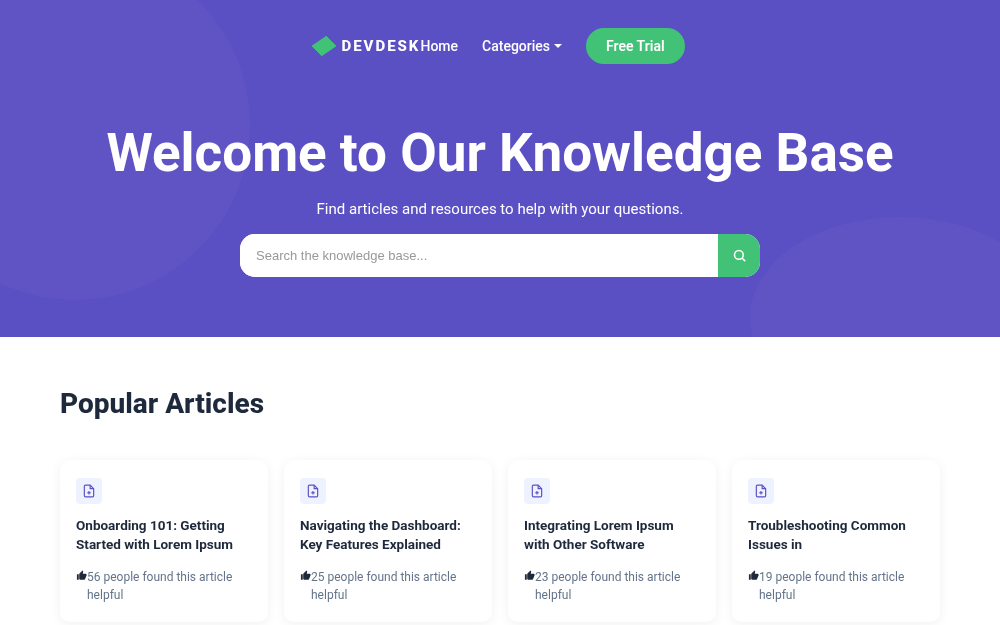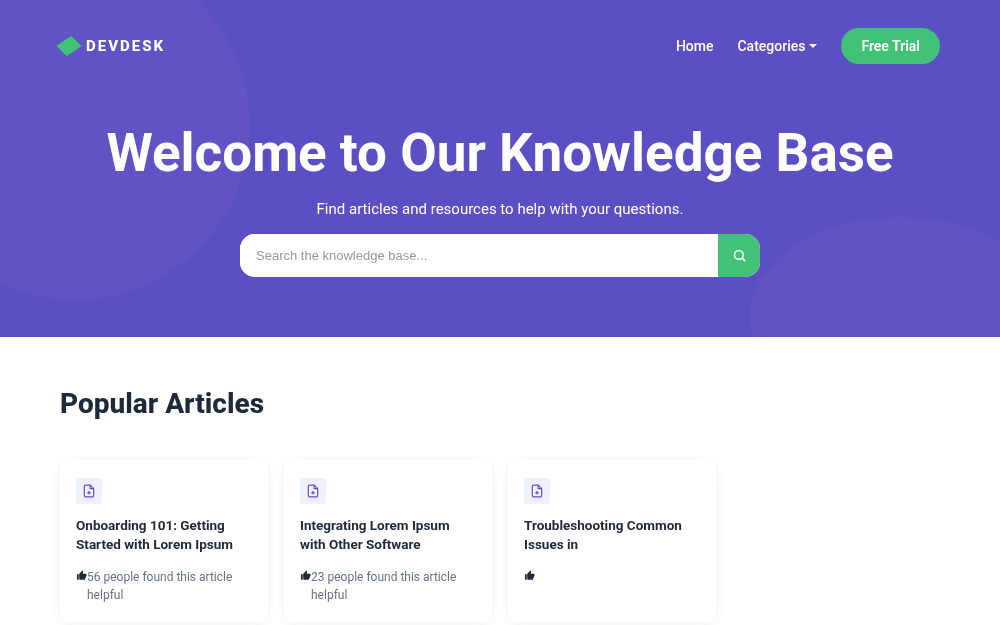--- a/index.html
+++ b/index.html
@@ -1,21 +1,21 @@
 <!DOCTYPE html>
 <html><head>
 <meta charset="utf-8">
 <style>
 *{margin:0;padding:0;box-sizing:border-box}
 body{font-family:-apple-system,BlinkMacSystemFont,'Segoe UI',Roboto,sans-serif;background:#fff;color:#1e293b}
 .hero{background:#5b4fc4;color:#fff;position:relative;overflow:hidden;padding:20px 0 60px}
 .hero::before{content:'';position:absolute;left:-100px;top:-50px;width:350px;height:350px;border-radius:50%;background:rgba(255,255,255,0.03)}
 .hero::after{content:'';position:absolute;right:-50px;bottom:-80px;width:300px;height:200px;border-radius:50%;background:rgba(255,255,255,0.03)}
 .container{max-width:920px;margin:0 auto;padding:0 20px;position:relative;z-index:1}
-.nav{display:flex;justify-content:space-between;align-items:center;padding:8px 0}
+.nav{display:flex;justify-content:center;align-items:center;padding:8px 0}
 .brand{display:flex;align-items:center;gap:8px;font-weight:800;font-size:15px;letter-spacing:2px}
 .brand-icon{width:18px;height:18px;background:#42c277;transform:rotate(45deg);clip-path:polygon(20% 0,100% 0,80% 100%,0 100%)}
 .navlinks{display:flex;align-items:center;gap:24px;font-size:14px;font-weight:500}
 .navlink{cursor:pointer;display:flex;align-items:center;gap:4px}
 .trial{background:#42c277;padding:10px 20px;border-radius:22px;cursor:pointer;font-size:14px;font-weight:600}
 .hero-content{text-align:center;margin-top:50px}
 .title{font-size:53px;font-weight:700;margin-bottom:16px}
 .subtitle{font-size:15px;margin-bottom:16px}
 .searchbar{display:flex;max-width:520px;margin:0 auto;background:#fff;border-radius:15px;overflow:hidden}
 .searchinput{flex:1;border:none;padding:14px 16px;font-size:13px;outline:none;color:#333}
@@ -89,20 +89,37 @@
       </div>
       <div class="card">
         <div class="card-icon">
             <svg width="14" height="14" viewBox="0 0 24 24" fill="none" stroke="#5b4fc4" stroke-width="2">
               <path d="M14 2H6a2 2 0 0 0-2 2v16a2 2 0 0 0 2 2h12a2 2 0 0 0 2-2V8z"></path>
               <polyline points="14 2 14 8 20 8"></polyline>
               <line x1="12" y1="18" x2="12" y2="12"></line>
               <line x1="9" y1="15" x2="15" y2="15"></line>
             </svg>
           </div>
+        <div class="card-title">Navigating the Dashboard: Key Features Explained</div>
+        <div class="card-meta">
+          <svg class="thumb" width="11" height="11" viewBox="0 0 24 24" fill="#1e293b">
+              <path d="M2 21h4V9H2v12zM23 10c0-1.1-.9-2-2-2h-6.3l1-4.6v-.3c0-.4-.2-.8-.4-1.1L14.2 1 7.6 7.6C7.2 7.9 7 8.4 7 9v10c0 1.1.9 2 2 2h9c.8 0 1.5-.5 1.8-1.2l3-7c.1-.3.2-.5.2-.8v-2z"></path>
+            </svg>
+          <span>25 people found this article helpful</span>
+        </div>
+      </div>
+      <div class="card">
+        <div class="card-icon">
+            <svg width="14" height="14" viewBox="0 0 24 24" fill="none" stroke="#5b4fc4" stroke-width="2">
+              <path d="M14 2H6a2 2 0 0 0-2 2v16a2 2 0 0 0 2 2h12a2 2 0 0 0 2-2V8z"></path>
+              <polyline points="14 2 14 8 20 8"></polyline>
+              <line x1="12" y1="18" x2="12" y2="12"></line>
+              <line x1="9" y1="15" x2="15" y2="15"></line>
+            </svg>
+          </div>
         <div class="card-title">Integrating Lorem Ipsum with Other Software</div>
         <div class="card-meta">
           <svg class="thumb" width="11" height="11" viewBox="0 0 24 24" fill="#1e293b">
               <path d="M2 21h4V9H2v12zM23 10c0-1.1-.9-2-2-2h-6.3l1-4.6v-.3c0-.4-.2-.8-.4-1.1L14.2 1 7.6 7.6C7.2 7.9 7 8.4 7 9v10c0 1.1.9 2 2 2h9c.8 0 1.5-.5 1.8-1.2l3-7c.1-.3.2-.5.2-.8v-2z"></path>
             </svg>
           <span>23 people found this article helpful</span>
         </div>
       </div>
       <div class="card">
         <div class="card-icon">
@@ -111,17 +128,18 @@
               <polyline points="14 2 14 8 20 8"></polyline>
               <line x1="12" y1="18" x2="12" y2="12"></line>
               <line x1="9" y1="15" x2="15" y2="15"></line>
             </svg>
           </div>
         <div class="card-title">Troubleshooting Common Issues in</div>
         <div class="card-meta">
           <svg class="thumb" width="11" height="11" viewBox="0 0 24 24" fill="#1e293b">
               <path d="M2 21h4V9H2v12zM23 10c0-1.1-.9-2-2-2h-6.3l1-4.6v-.3c0-.4-.2-.8-.4-1.1L14.2 1 7.6 7.6C7.2 7.9 7 8.4 7 9v10c0 1.1.9 2 2 2h9c.8 0 1.5-.5 1.8-1.2l3-7c.1-.3.2-.5.2-.8v-2z"></path>
             </svg>
+          <span>19 people found this article helpful</span>
         </div>
       </div>
     </div>
   </div>
 </div>
 
 </body></html>

